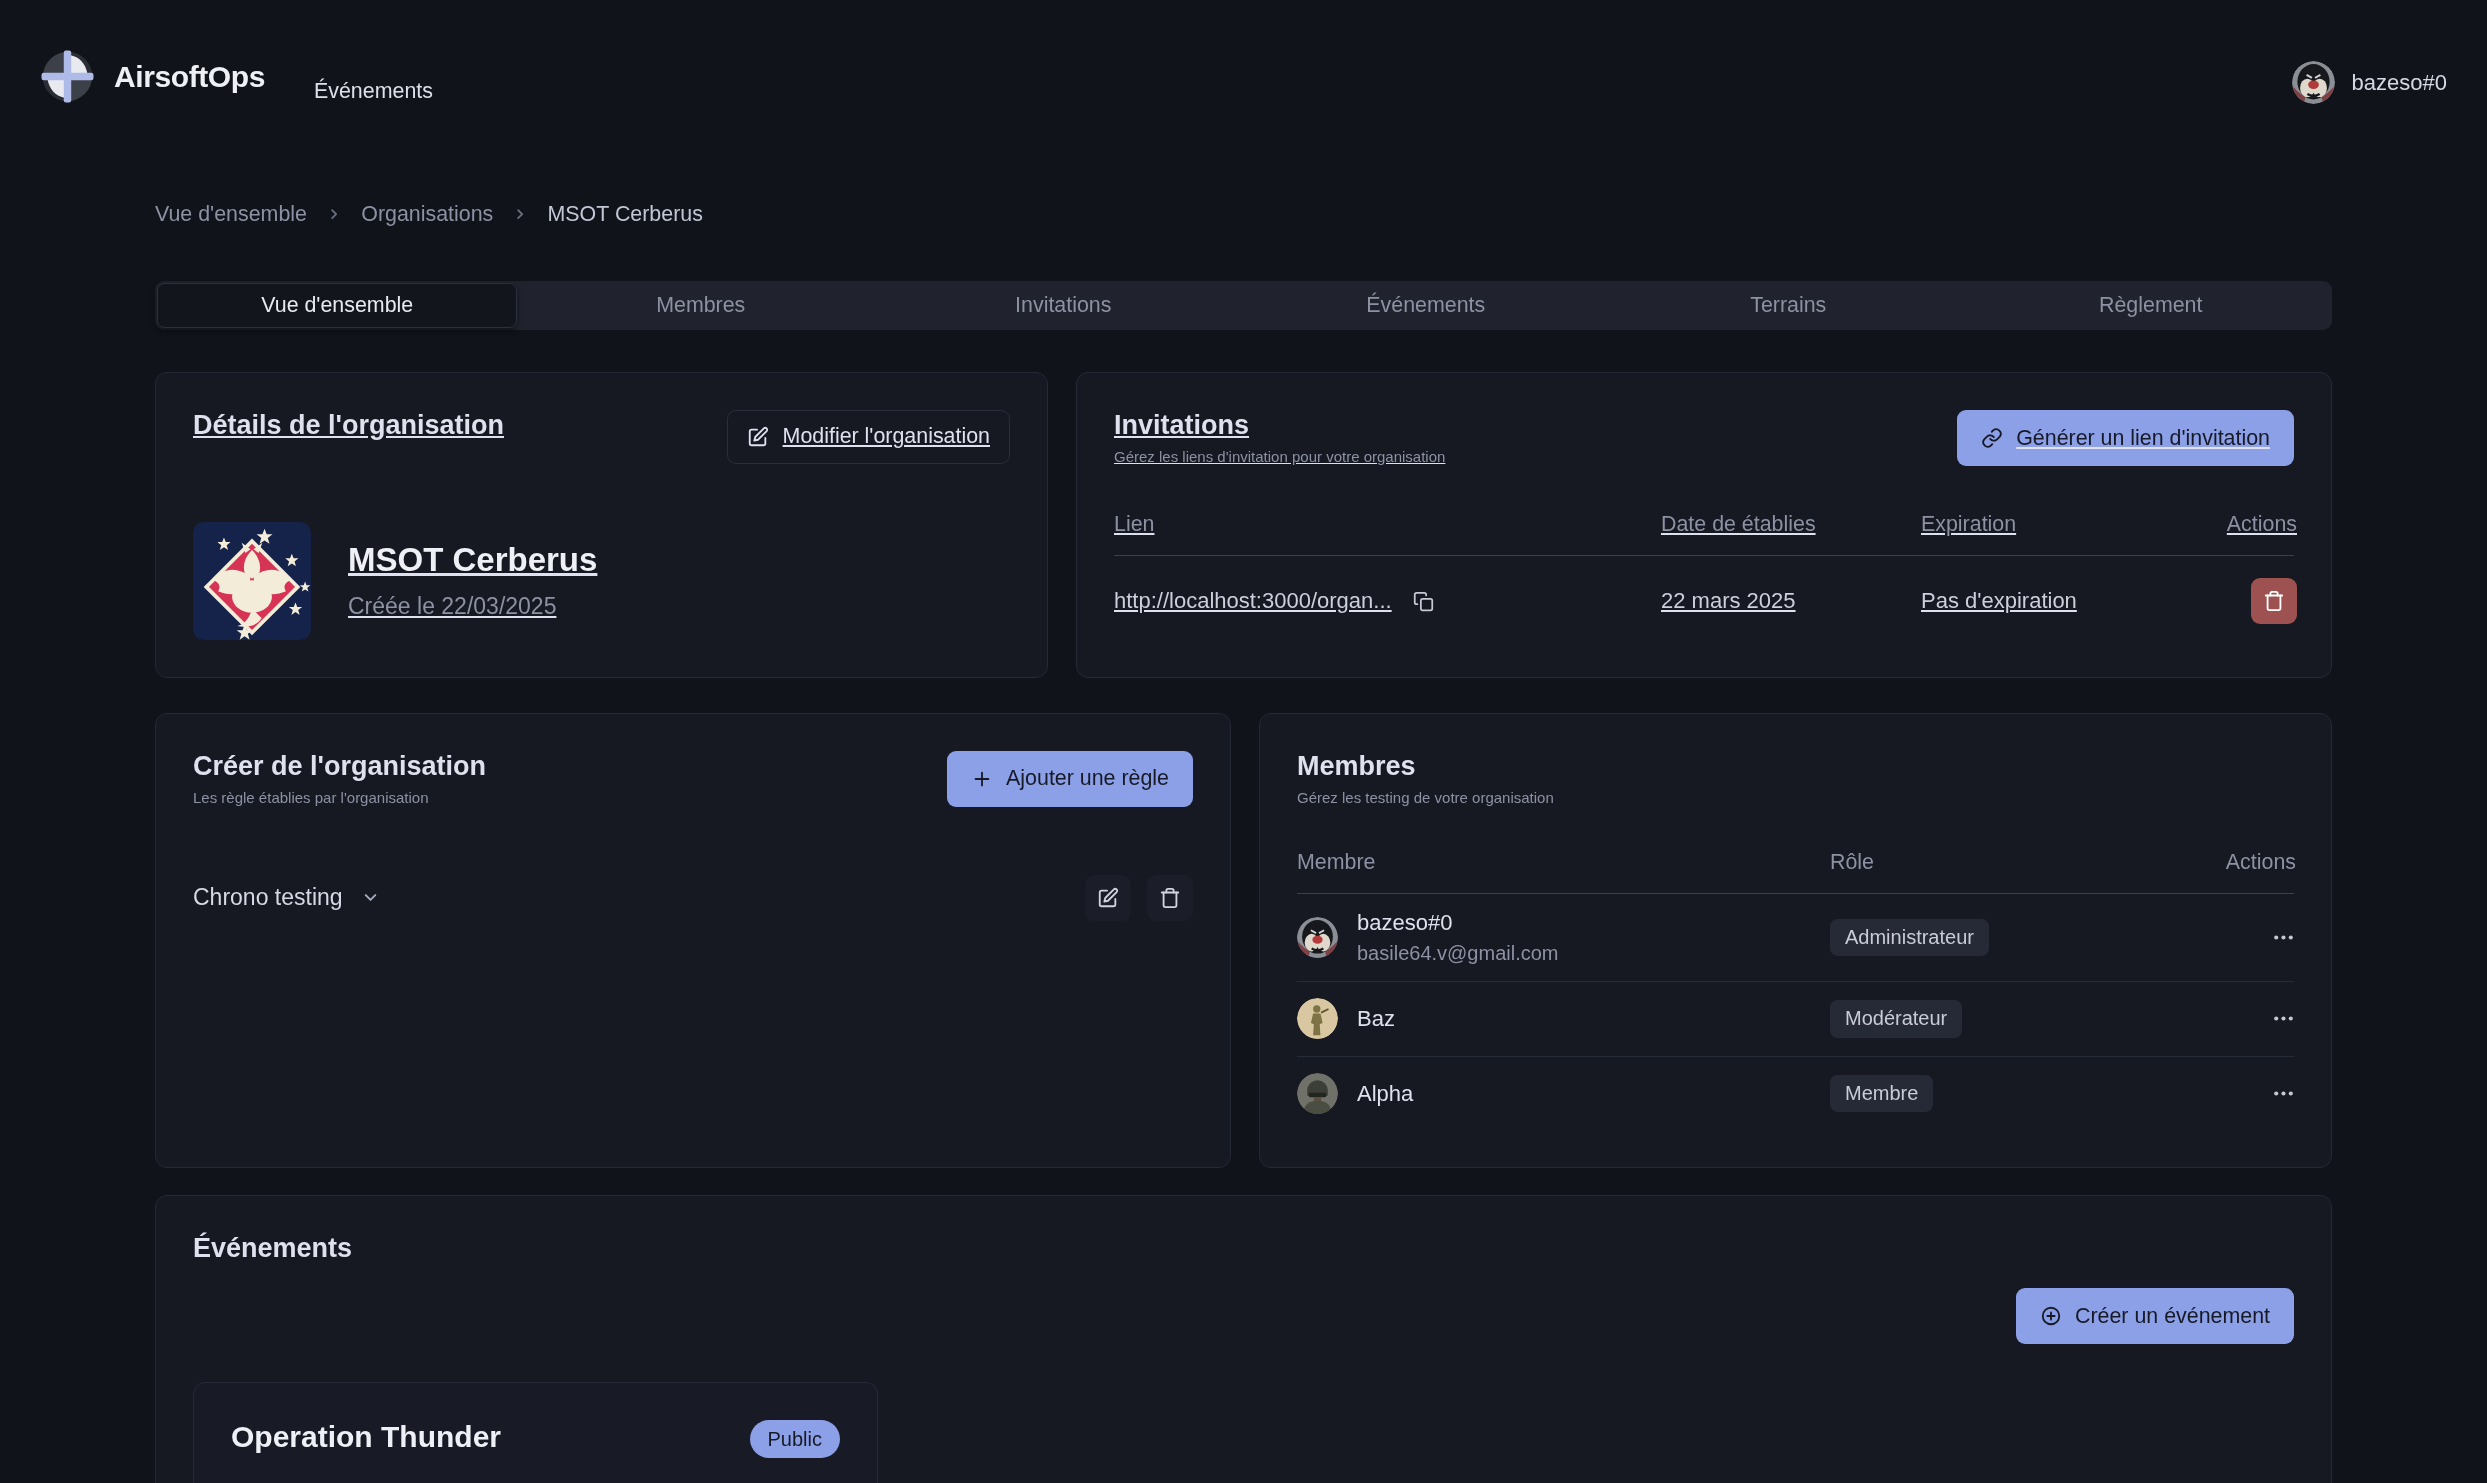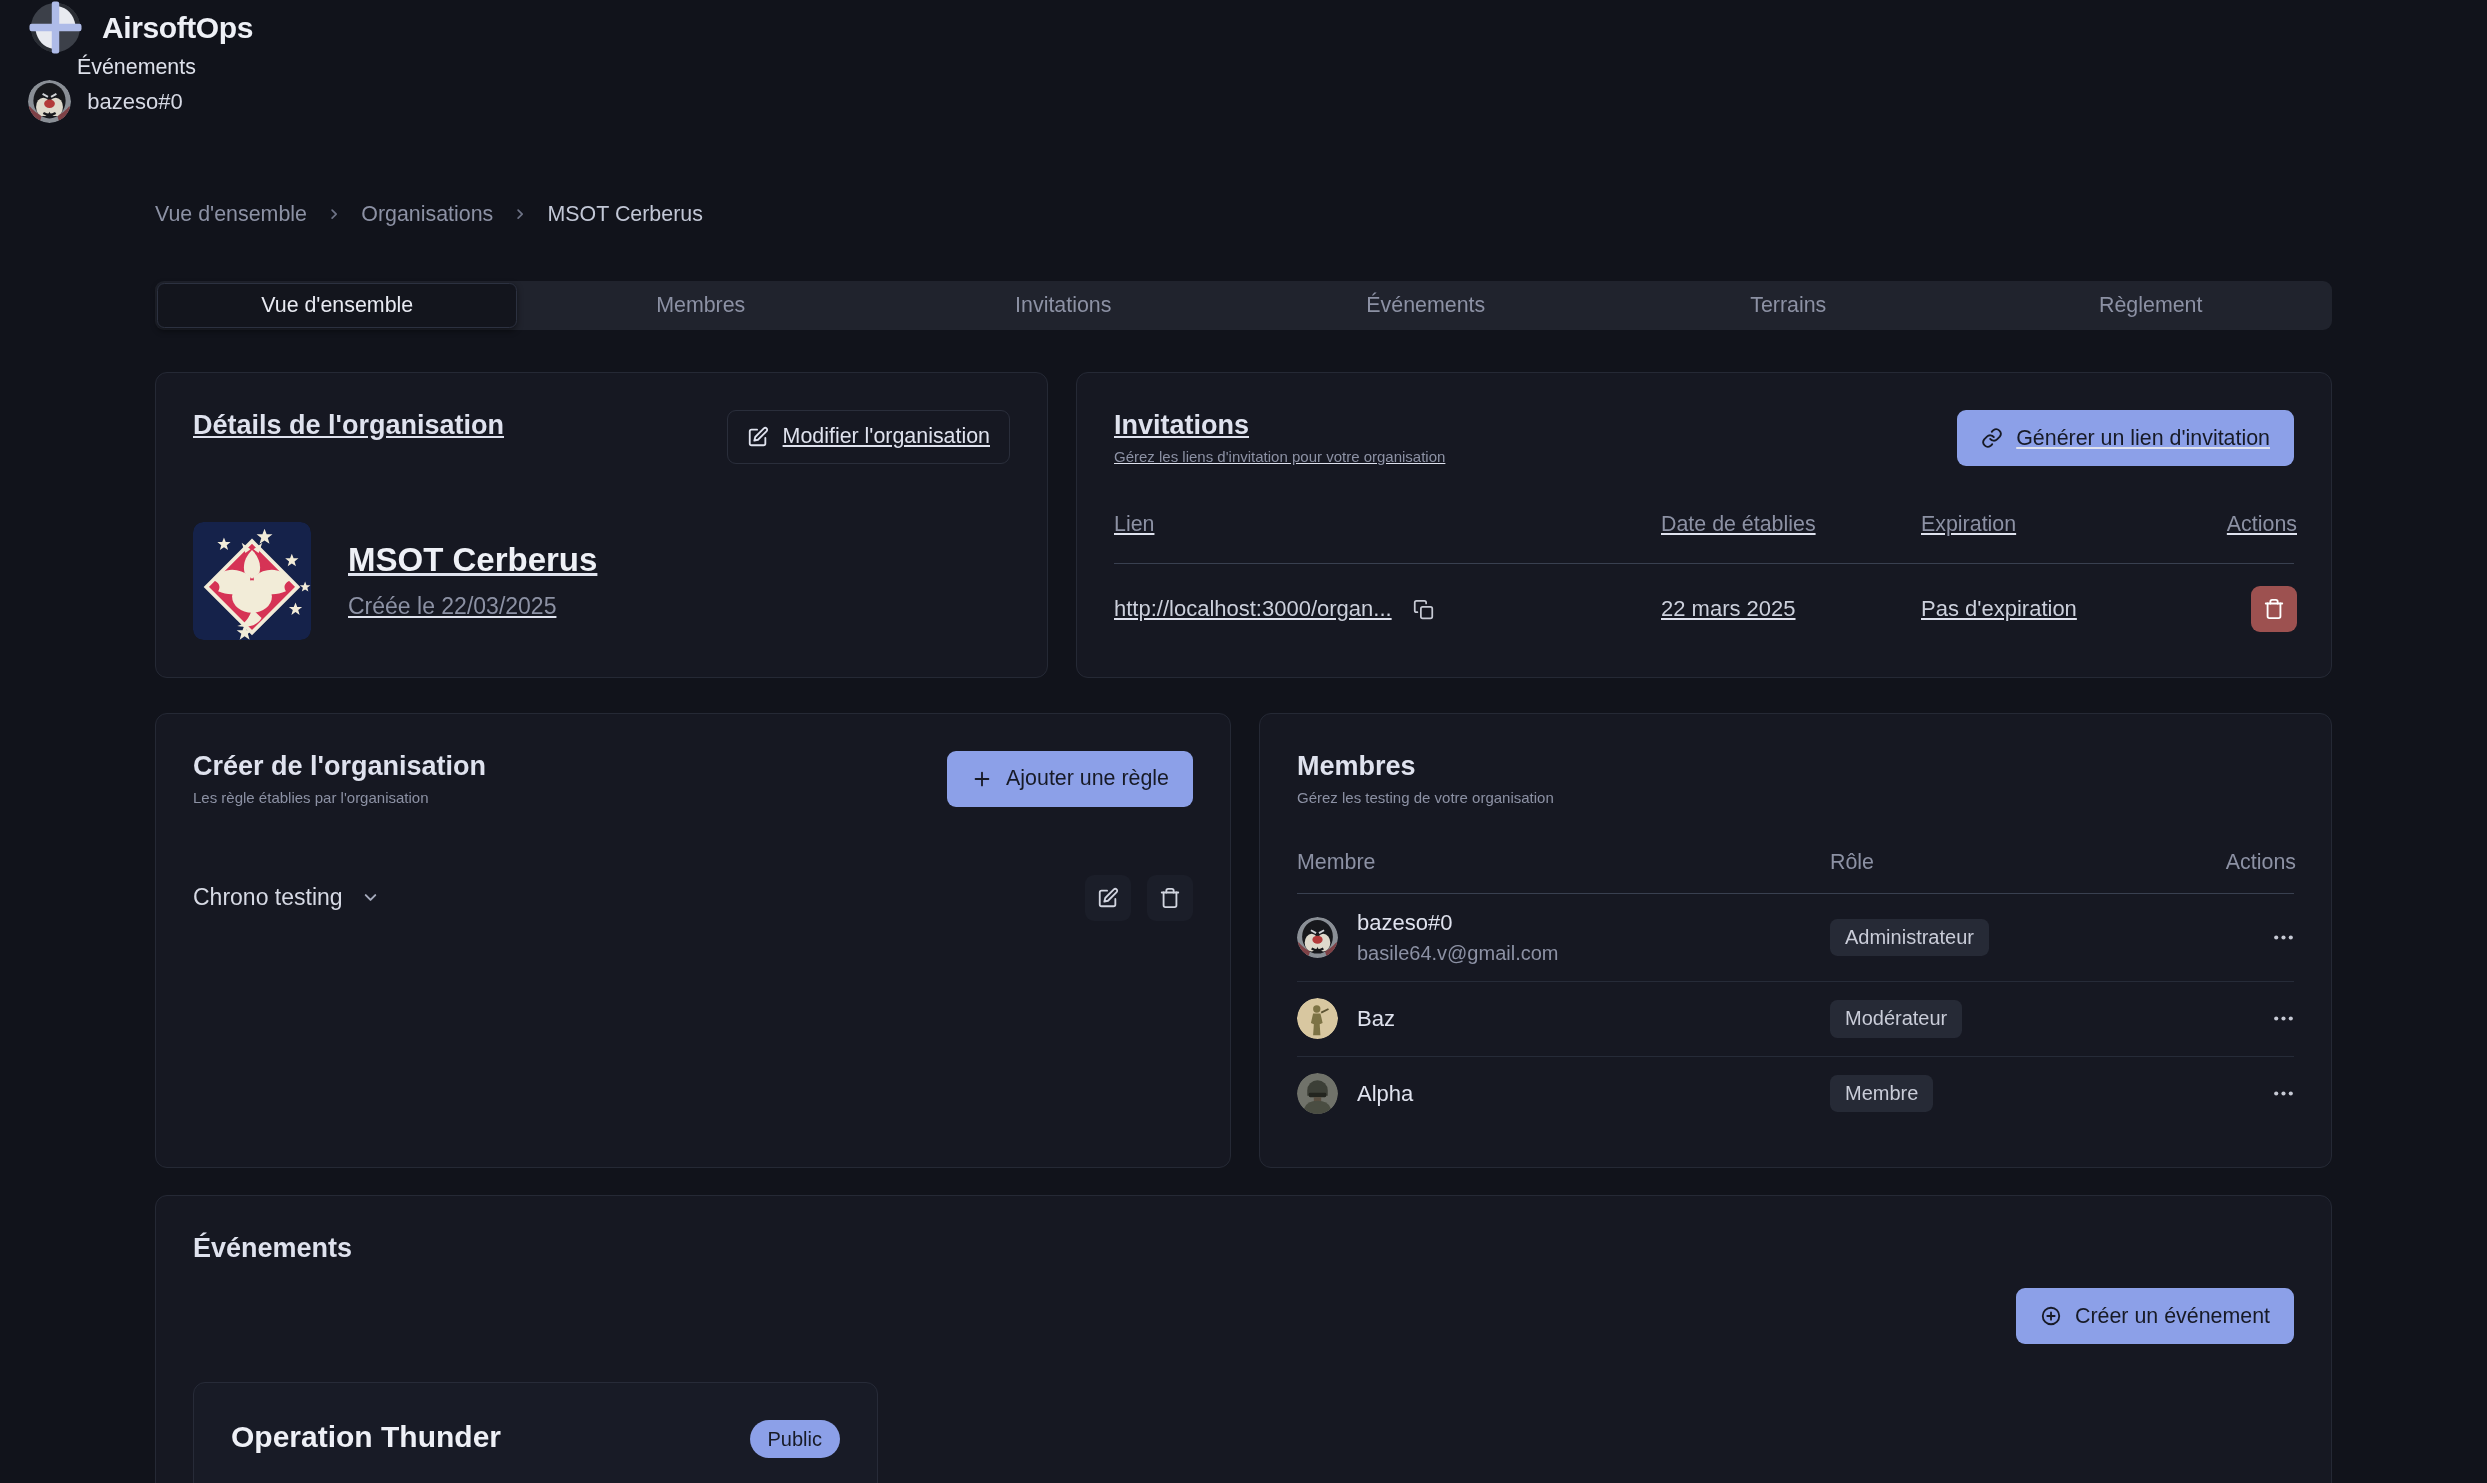--- a/index.html
+++ b/index.html
@@ -9,21 +9,21 @@
     --divider:#394050; --row-divider:#262b38;
     --accent:#8ca0e8; --accent-text:#171a26; --danger:#9d5150;
     --chip:#262a36; --chip-text:#c9ccd8;
   }
   *{margin:0;padding:0;box-sizing:border-box;}
   html,body{width:2487px;height:1483px;overflow:hidden;}
   body{background:var(--bg);font-family:"Liberation Sans",sans-serif;color:var(--text);}
   svg{display:block;}
 
   
-  .topnav{height:104px;display:flex;align-items:flex-start;padding:0 28px;flex-direction:column;}
+  .topnav{height:104px;display:flex;align-items:flex-end;padding:0 40px;}
   .brand{display:flex;align-items:center;gap:19px;}
   .brand-title{font-size:30px;font-weight:700;color:var(--bright);letter-spacing:-0.4px;}
   .nav-links{margin-left:49px;display:flex;gap:44px;}
   .nav-link{font-size:21.4px;color:#dde0ea;cursor:pointer;}
   .topnav-spacer{flex:1;}
   .user{display:flex;align-items:center;gap:16.3px;cursor:pointer;}
   .user-name{font-size:22px;color:#d6d9e4;}
   .avatar{width:43px;height:43px;border-radius:50%;overflow:hidden;flex:none;}
 
   
@@ -61,21 +61,21 @@
   .org-row{display:flex;align-items:center;gap:37px;margin-top:58px;}
   .org-logo{width:118px;height:118px;border-radius:10.4px;overflow:hidden;flex:none;}
   .org-name{font-size:33px;font-weight:600;color:var(--bright);}
   .org-created{font-size:23px;color:var(--muted);margin-top:13.3px;}
 
   
   .inv-table{margin-top:46px;}
   .inv-grid{display:grid;grid-template-columns:547px 260px 224px 152px;align-items:center;}
   .th{font-size:21.4px;color:var(--muted);}
   .th.right,.td.right{text-align:right;display:flex;justify-content:flex-end;}
-  .inv-head{padding-bottom:26px;border-bottom:1.5px solid var(--divider);}
+  .inv-head{padding-bottom:18px;border-bottom:1.5px solid var(--divider);}
   .inv-row{padding-top:22px;}
   .td{font-size:22px;color:var(--cell);}
   .link-cell{display:flex;align-items:center;gap:21px;}
   .copy-btn{background:none;border:none;color:#c6c9d4;cursor:pointer;}
   .copy-btn svg{width:21px;height:21px;}
 
   
   .rule-row{margin-top:68px;display:flex;align-items:center;justify-content:space-between;}
   .rule-left{display:flex;align-items:center;gap:18px;}
   .rule-name{font-size:23px;color:#d6d9e4;}

